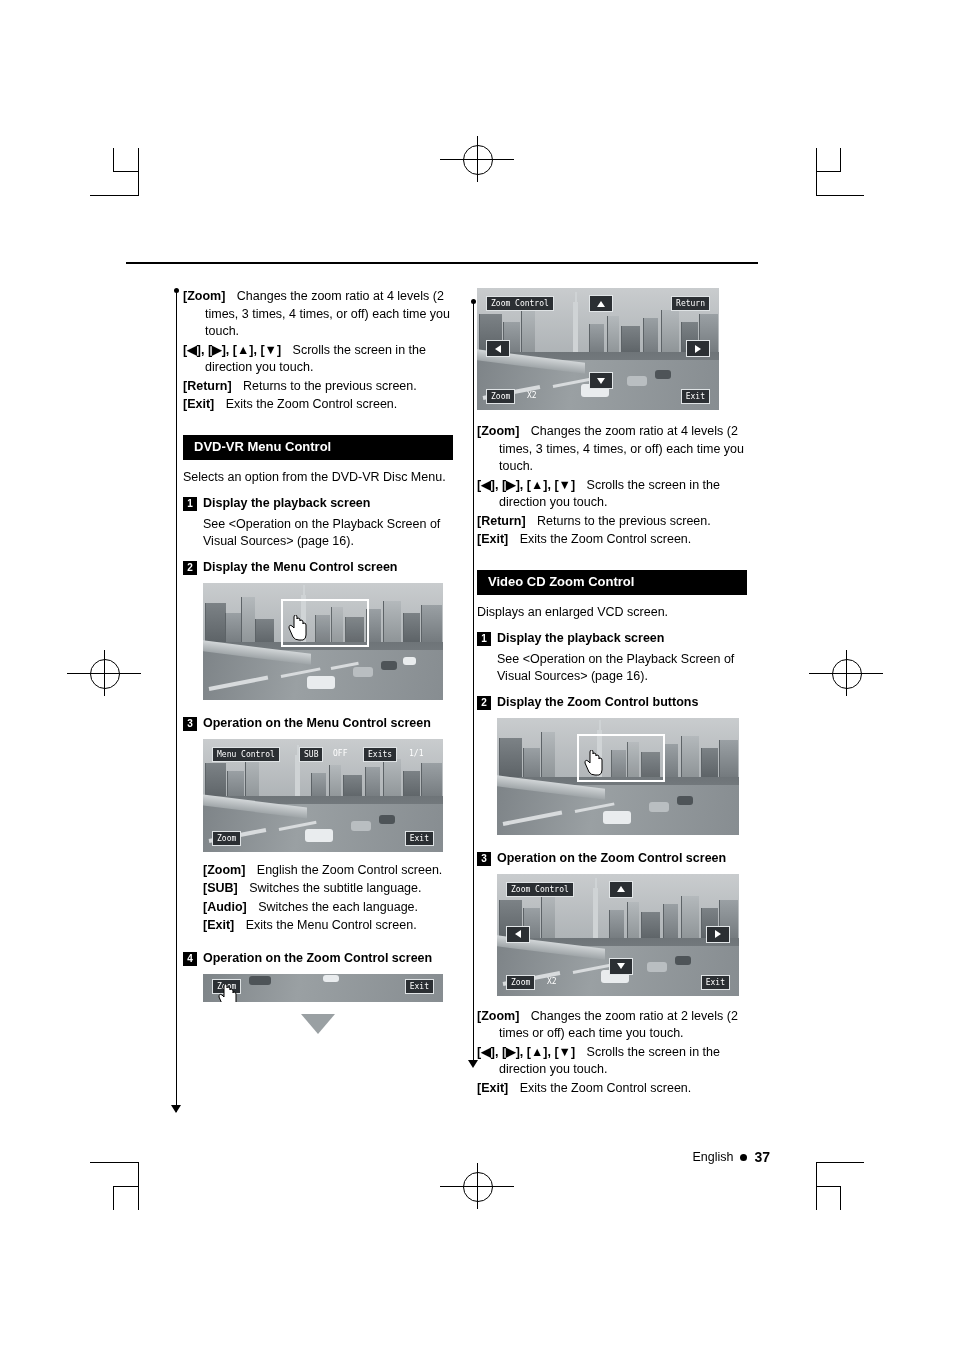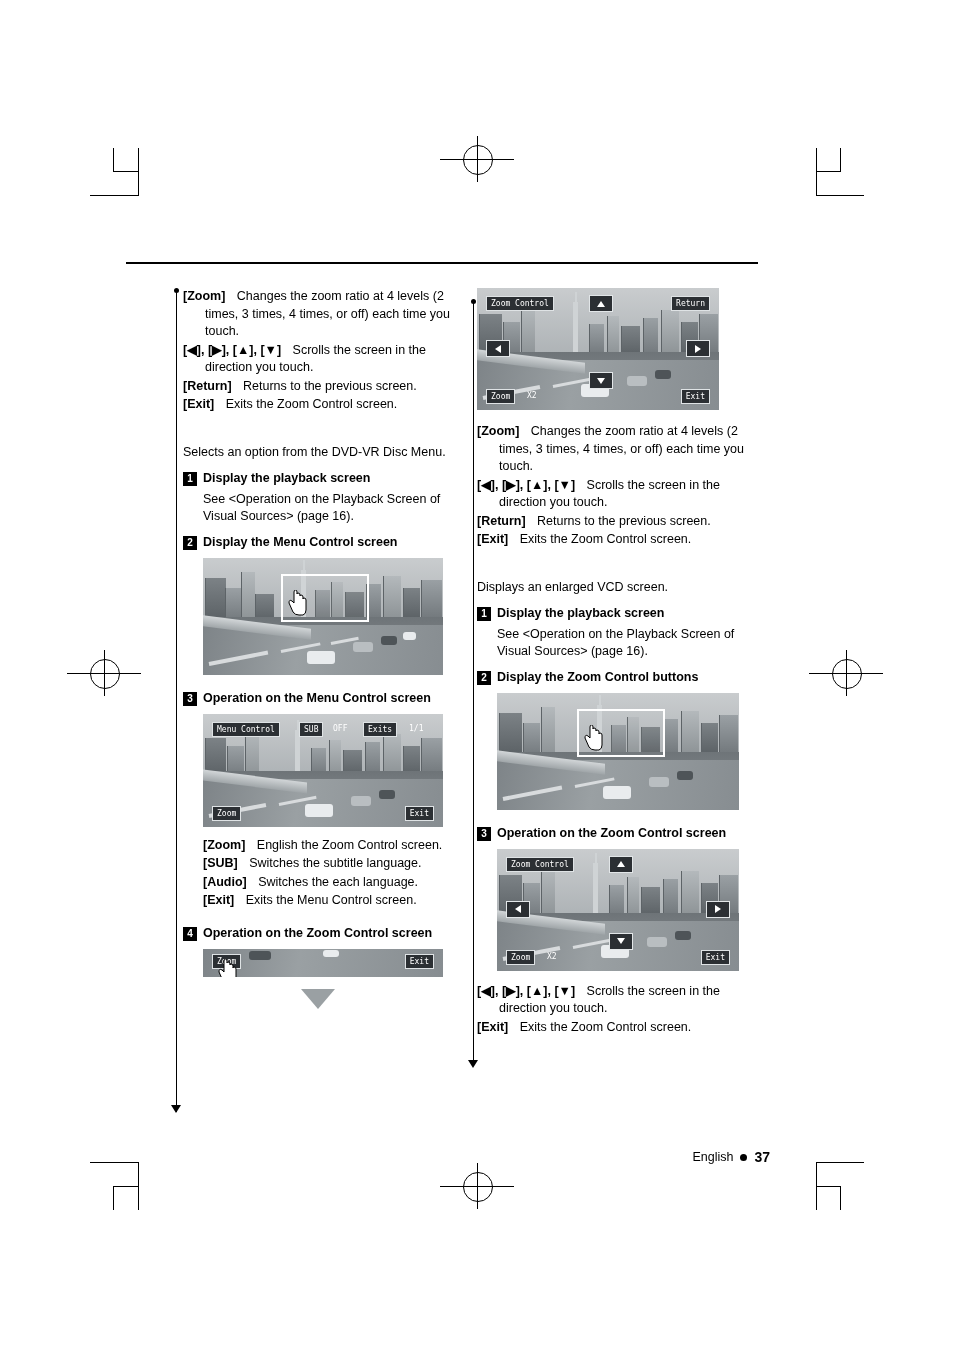--- a/index.html
+++ b/index.html
@@ -328,20 +328,23 @@
         <span class="gap">&nbsp;&nbsp;</span><span>Returns to the previous screen.</span>
       </div>
       <div class="hang">
         <b>[Exit]</b>
         <span class="gap">&nbsp;&nbsp;</span><span>Exits the Zoom Control screen.</span>
       </div>
     </div>
 
     <div style="height:20px;"></div>
 
+    <div class="secbar-wrap">
+      <div class="secbar">DVD-VR Menu Control</div>
+    </div>
     <div class="lead">Selects an option from the DVD-VR Disc Menu.</div>
 
     <div class="step">
       <div class="step-num">1</div>
       <div class="step-title">Display the playback screen</div>
     </div>
     <div class="step-body">See &lt;Operation on the Playback Screen of Visual Sources&gt; (page 16).</div>
 
     <div class="step">
       <div class="step-num">2</div>
@@ -514,20 +517,23 @@
         <span class="gap">&nbsp;&nbsp;</span><span>Returns to the previous screen.</span>
       </div>
       <div class="hang">
         <b>[Exit]</b>
         <span class="gap">&nbsp;&nbsp;</span><span>Exits the Zoom Control screen.</span>
       </div>
     </div>
 
     <div style="height:20px;"></div>
 
+    <div class="secbar-wrap">
+      <div class="secbar">Video CD Zoom Control</div>
+    </div>
     <div class="lead">Displays an enlarged VCD screen.</div>
 
     <div class="step">
       <div class="step-num">1</div>
       <div class="step-title">Display the playback screen</div>
     </div>
     <div class="step-body">See &lt;Operation on the Playback Screen of Visual Sources&gt; (page 16).</div>
 
     <div class="step">
       <div class="step-num">2</div>
@@ -603,20 +609,24 @@
       <div class="arrowbtn ar-down" style="left:112px; top:84px;">
           <i></i>
         </div>
       <div class="osd" style="left:9px; top:101px;">Zoom</div>
       <div class="osd noborder" style="left:46px; top:101px; background:transparent;">X2</div>
       <div class="osd" style="right:9px; top:101px;">Exit</div>
     </div>
 
     <div class="bullets" style="margin-top:12px;">
       <div class="hang">
+        <b>[Zoom]</b>
+        <span class="gap">&nbsp;&nbsp;</span><span>Changes the zoom ratio at 2 levels (2 times or off) each time you touch.</span>
+      </div>
+      <div class="hang">
         <b>[◀], [▶], [▲], [▼]</b>
         <span class="gap">&nbsp;&nbsp;</span><span>Scrolls the screen in the direction you touch.</span>
       </div>
       <div class="hang">
         <b>[Exit]</b>
         <span class="gap">&nbsp;&nbsp;</span><span>Exits the Zoom Control screen.</span>
       </div>
     </div>
 
   </div>

